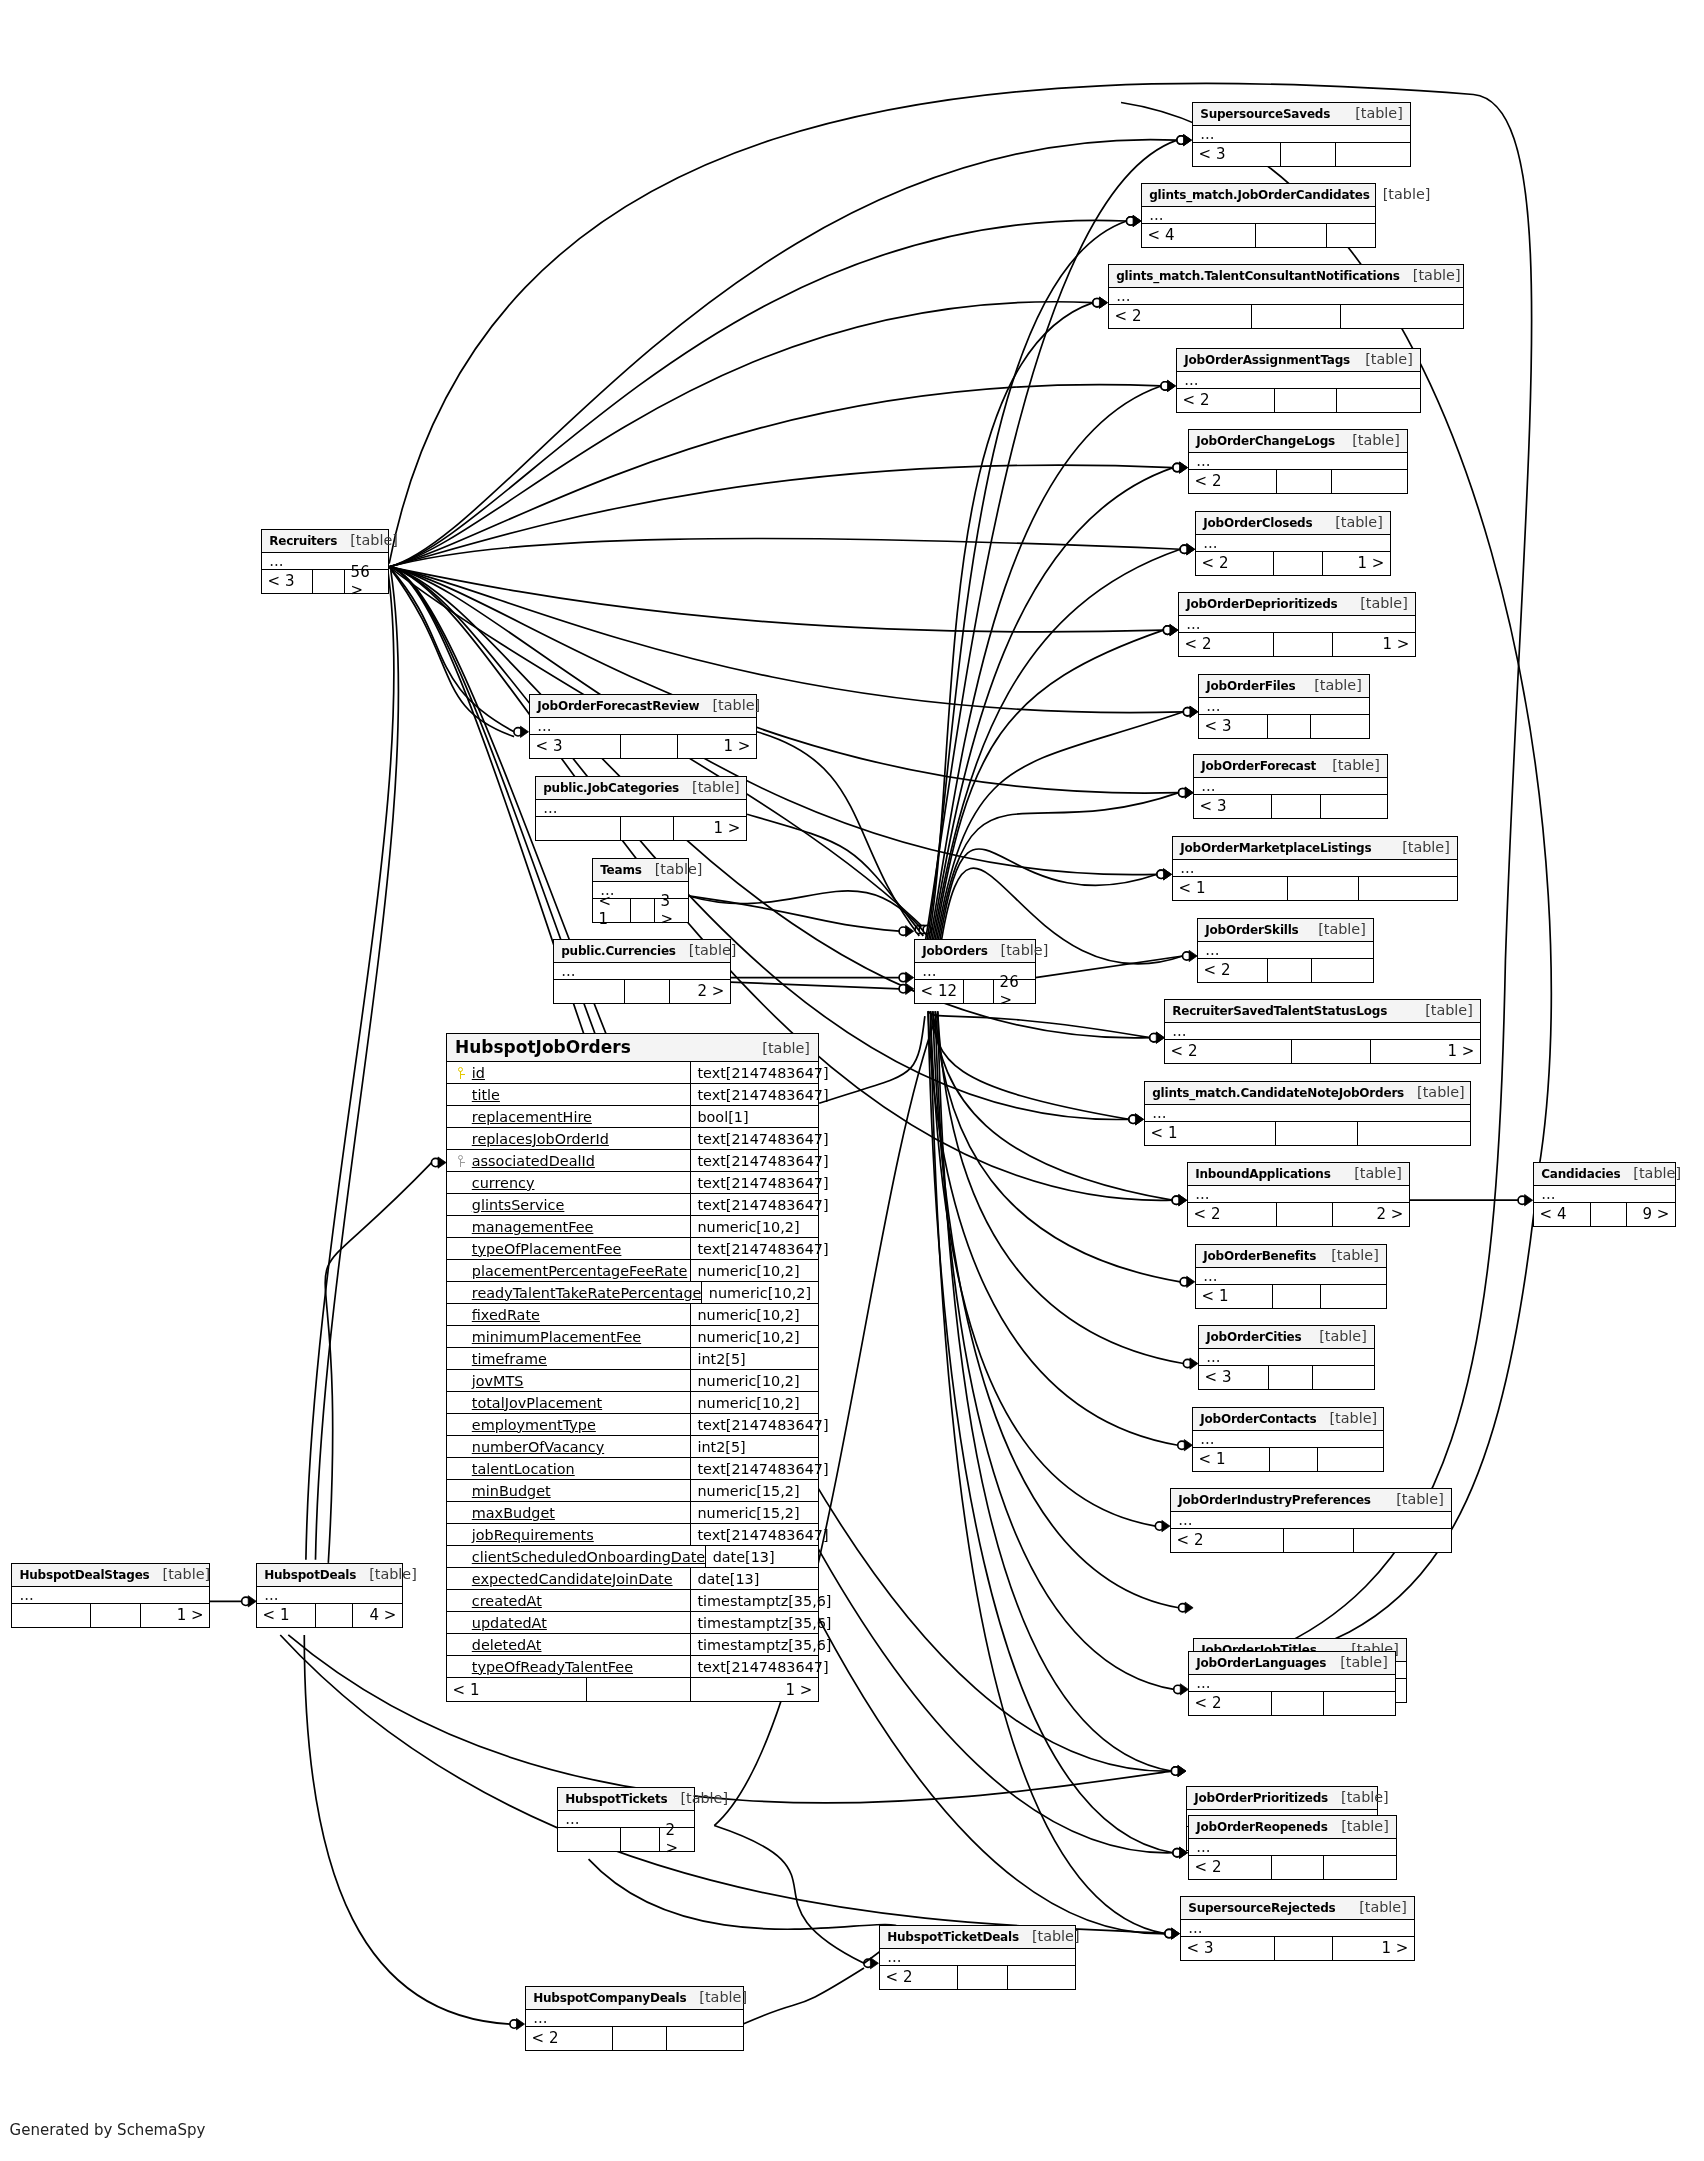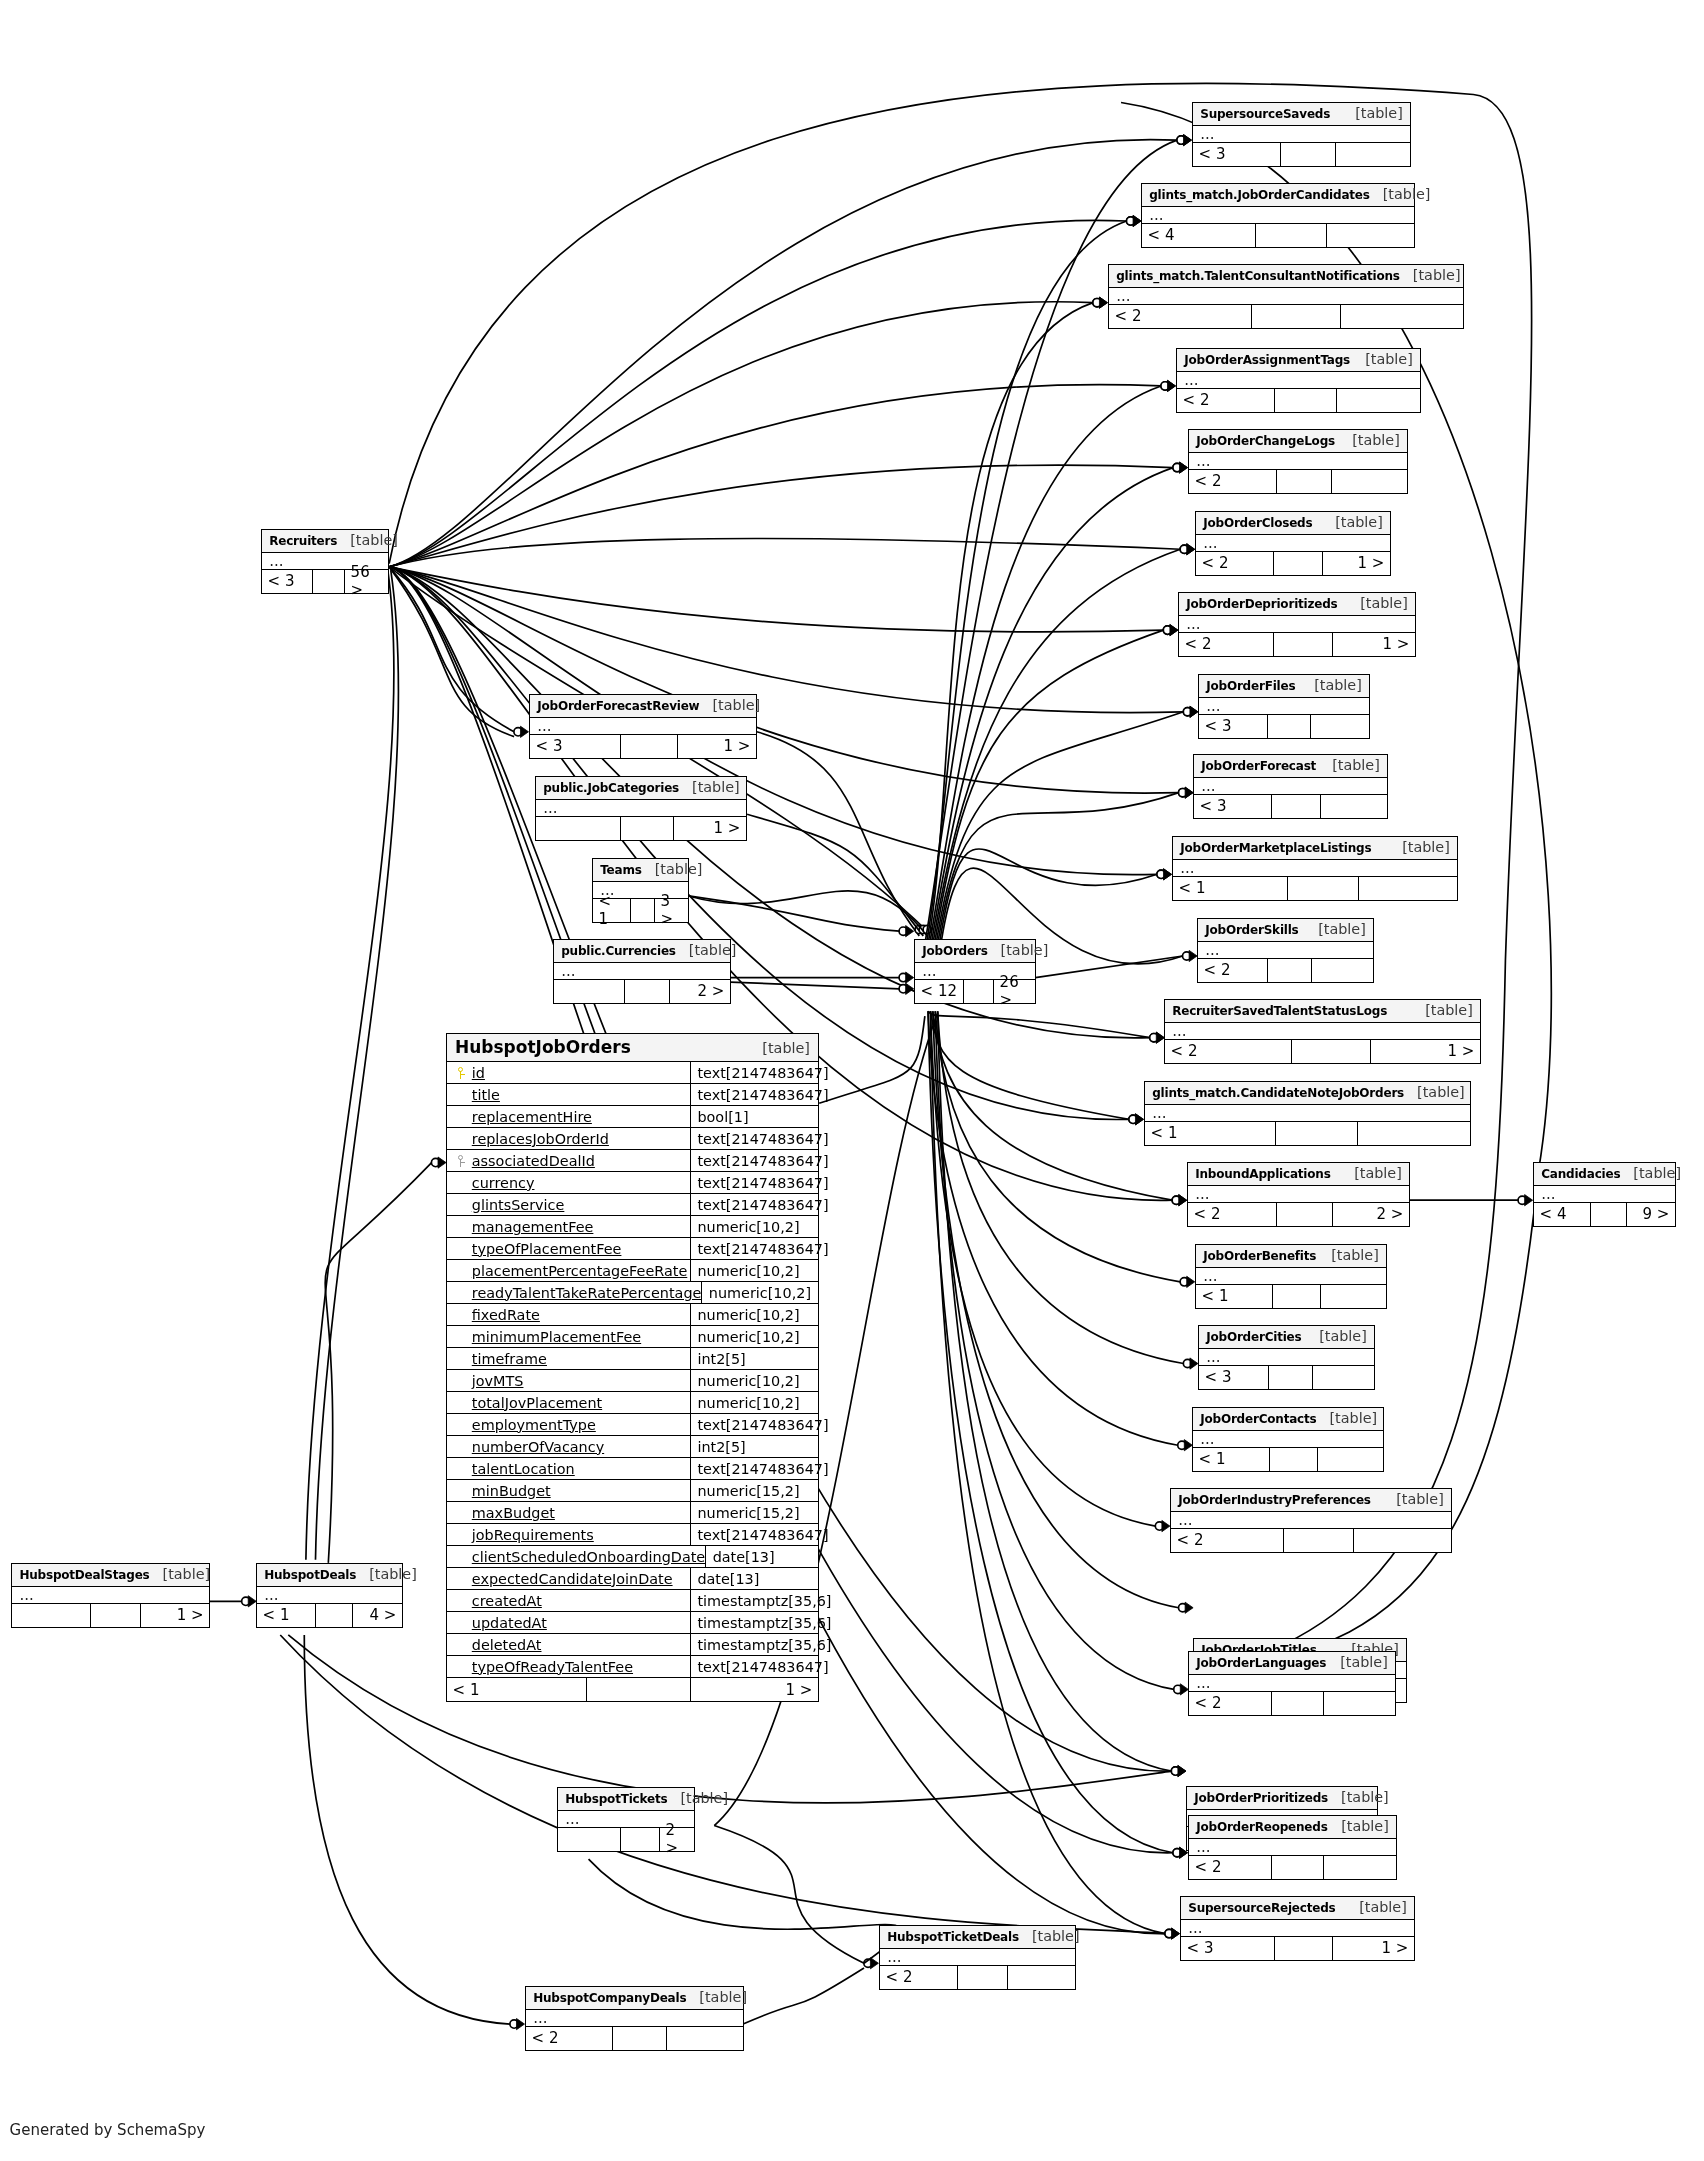--- a/index.html
+++ b/index.html
@@ -229,21 +229,21 @@
           <span class="nm">SupersourceSaveds</span>
           <span class="tg">[table]</span>
         </div>
         <div class="ell">...</div>
         <div class="foot">
           <div class="c l" style="flex: 0 0 88px;">&lt; 3</div>
           <div class="c" style="flex: 0 0 55px;"></div>
           <div class="c r" style="flex: 1 1 0%;"></div>
         </div>
       </div>
-      <div class="tbl" style="left: 1141px; top: 183px; width: 274px;">
+      <div class="tbl" style="left: 1141px; top: 183px; width: 235px;">
         <div class="hdr">
           <span class="nm">glints_match.JobOrderCandidates</span>
           <span class="tg">[table]</span>
         </div>
         <div class="ell">...</div>
         <div class="foot">
           <div class="c l" style="flex: 0 0 114px;">&lt; 4</div>
           <div class="c" style="flex: 0 0 71px;"></div>
           <div class="c r" style="flex: 1 1 0%;"></div>
         </div>

